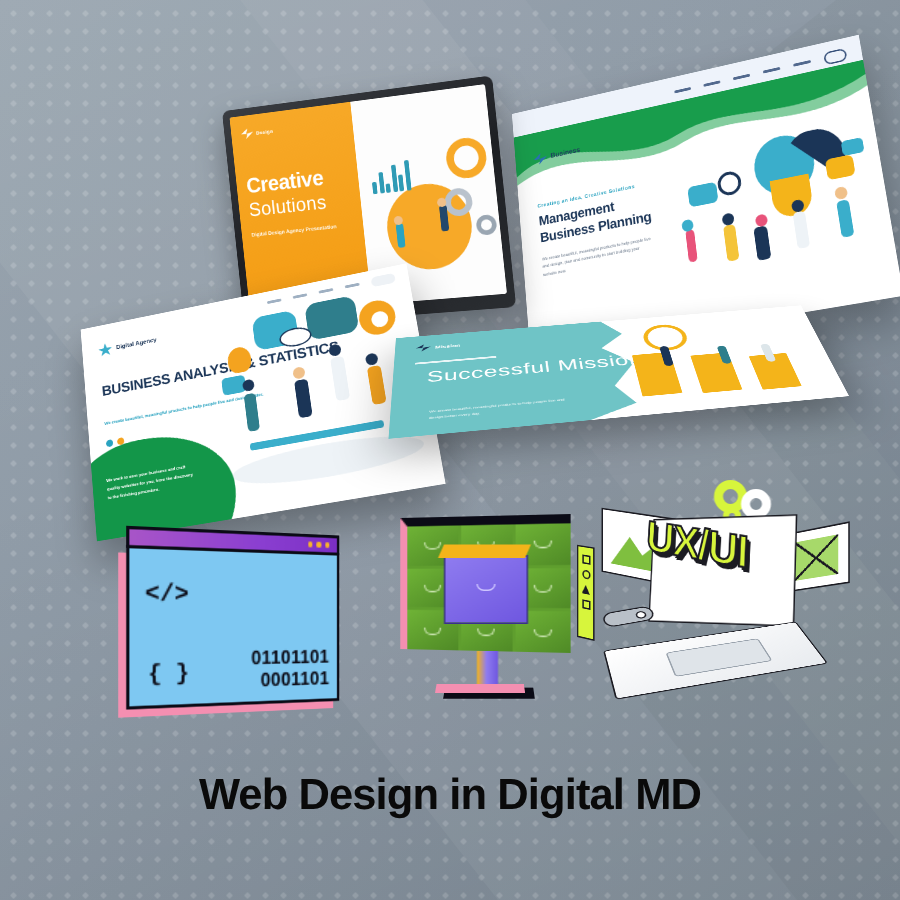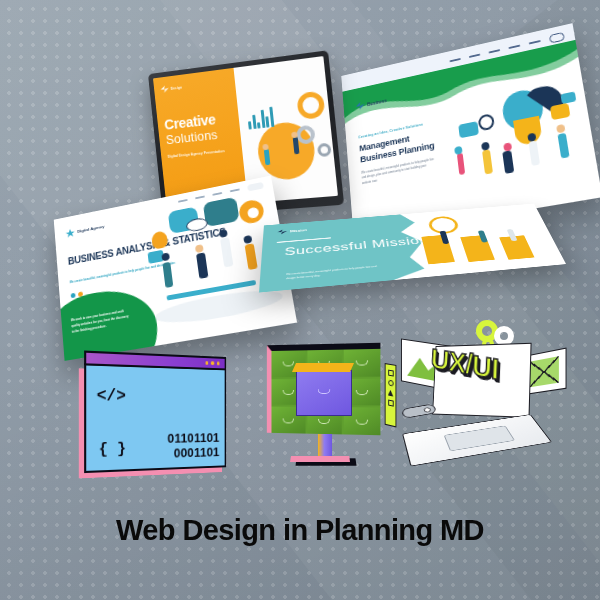--- a/index.html
+++ b/index.html
@@ -480,13 +480,13 @@
     <div class="lap-screen"></div>
     <div class="uxui-text">UX/UI</div>
     <div class="lap-mouse"></div>
     <div class="lap-base">
       <div class="lap-pad"></div>
     </div>
   </div>
 
 </div>
 
-<div class="page-title">Web Design in Planning MD</div>
+<div class="page-title">Web Design in Digital MD</div>
 
 </body></html>

